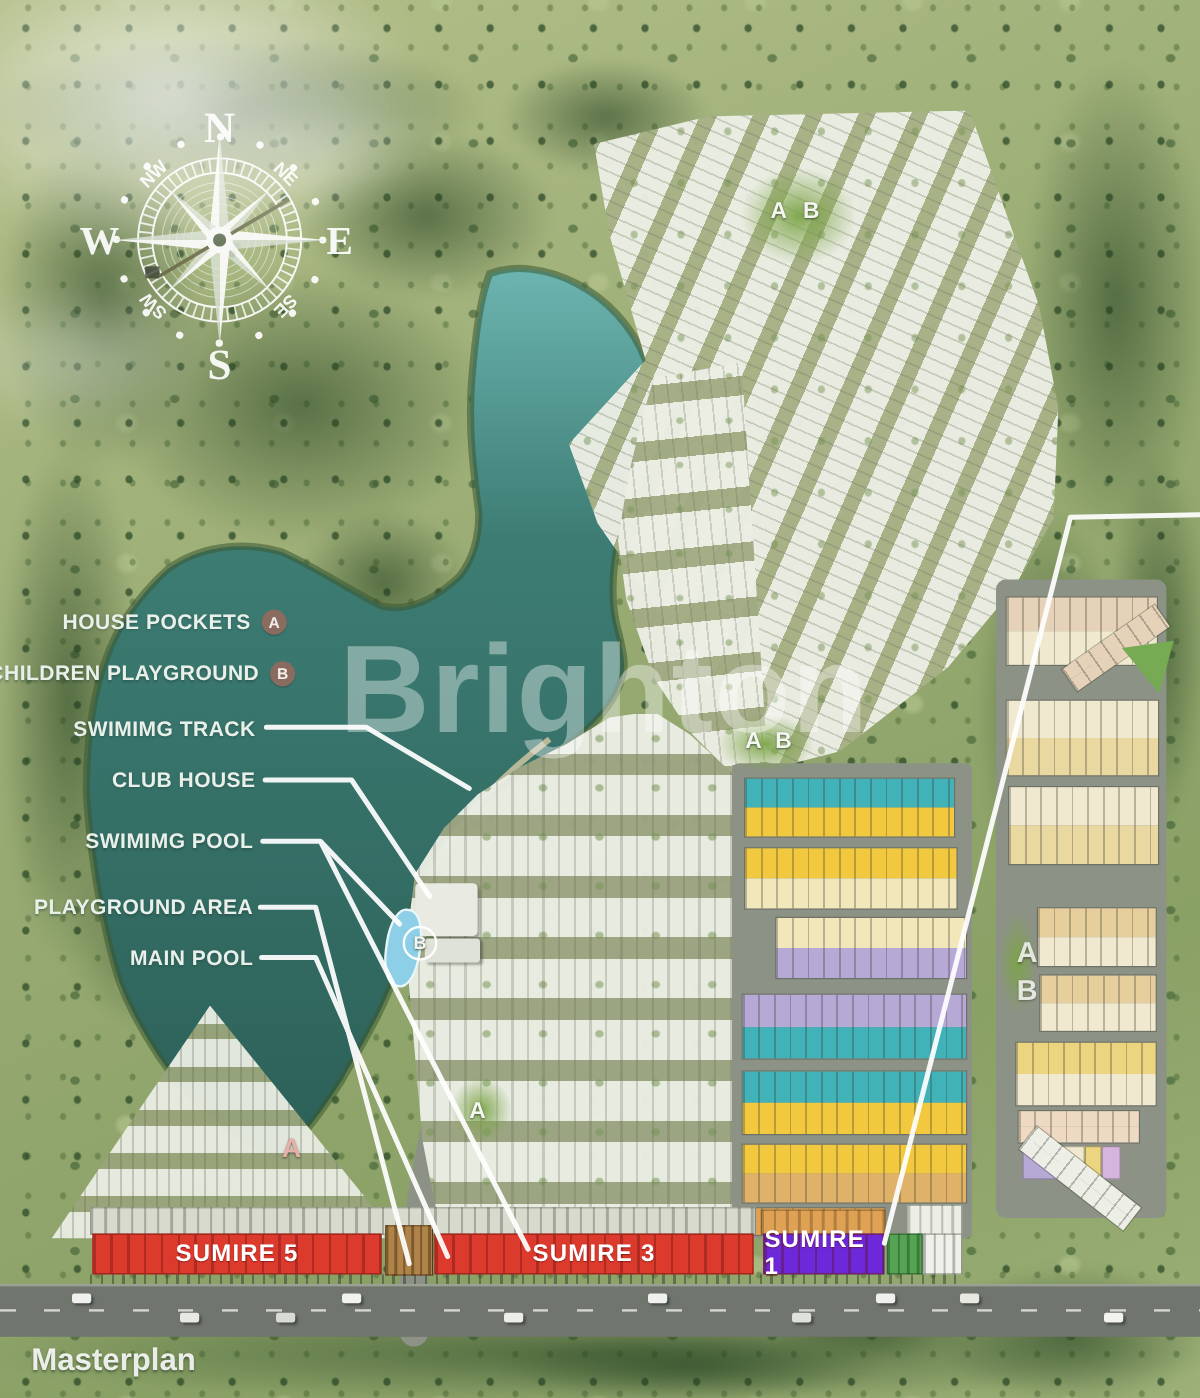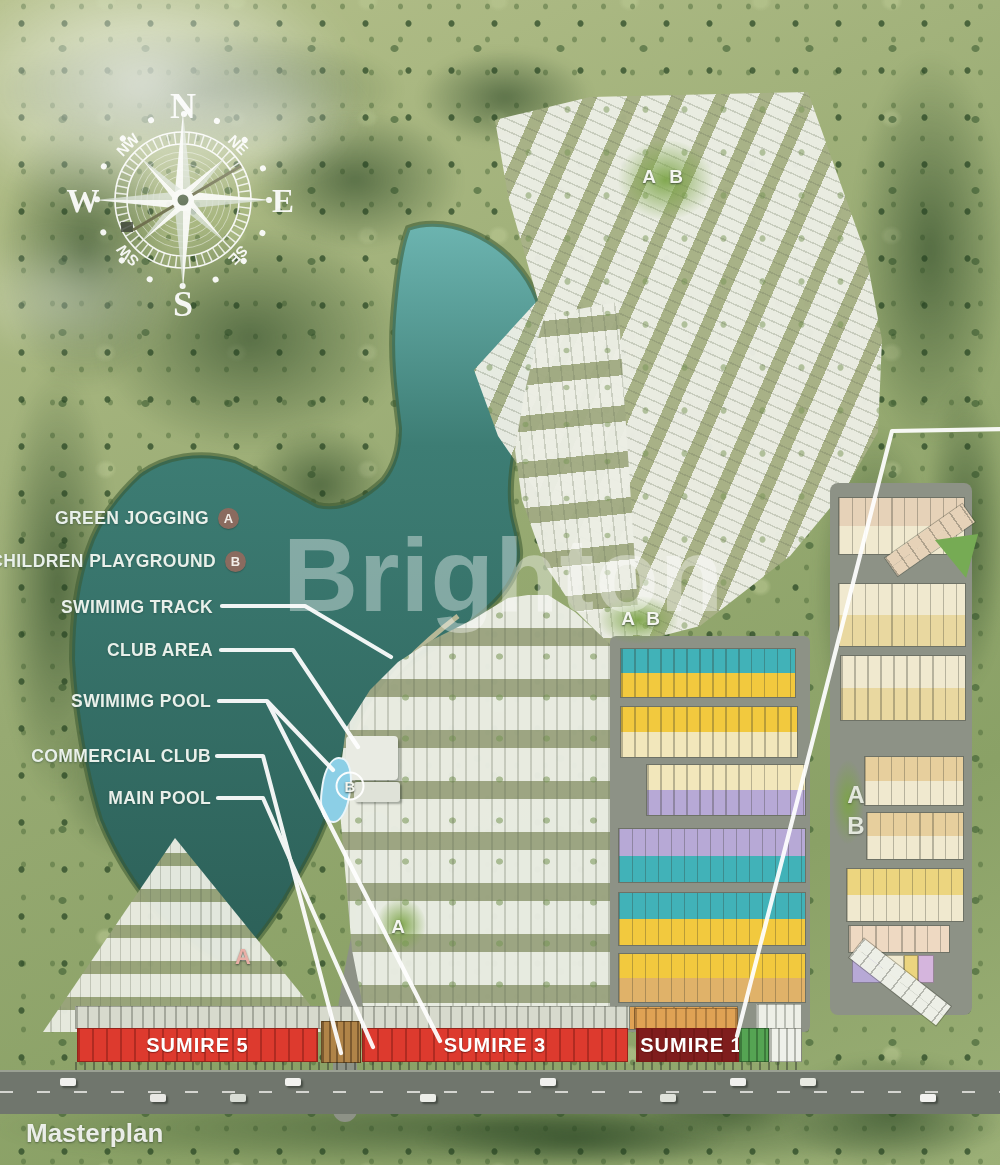--- a/index.html
+++ b/index.html
@@ -252,21 +252,21 @@
   <div class="abs" style="left:321px;top:1021px;width:40px;height:42px;background:#b08448;
        border:1px solid rgba(60,40,15,.6);box-sizing:border-box;
        background-image:repeating-linear-gradient(90deg, rgba(60,40,15,.45) 0 2px, transparent 2px 7px)"></div>
   <div id="banners">
       <div class="banner" style="left: 77px; top: 1028px; width: 241px; background: rgb(221, 58, 46);">
         <span>SUMIRE 5</span>
       </div>
       <div class="banner" style="left: 362px; top: 1028px; width: 266px; background: rgb(221, 58, 46);">
         <span>SUMIRE 3</span>
       </div>
-      <div class="banner" style="left: 636px; top: 1028px; width: 111px; background: #7f1d1d;">
+      <div class="banner" style="left: 636px; top: 1028px; width: 101px; background: #6d28d9;">
         <span>SUMIRE 1</span>
       </div>
     </div>
   <div class="abs" style="left:739px;top:1028px;width:30px;height:34px;background:#55a453;
        border:1px solid rgba(30,70,30,.6);box-sizing:border-box;
        background-image:repeating-linear-gradient(90deg, rgba(25,60,25,.4) 0 2px, transparent 2px 8px)"></div>
   <div class="abs" style="left:769px;top:1028px;width:33px;height:34px;background:#eff1ea;
        border:1px solid rgba(70,75,65,.45);box-sizing:border-box;
        background-image:repeating-linear-gradient(90deg, rgba(70,75,65,.35) 0 2px, transparent 2px 8px)"></div>
   <div class="shopshadow" style="left:75px;top:1062px;width:727px;height:13px;"></div>
@@ -344,38 +344,38 @@
   </svg>
 
   <div id="clouds">
       <div class="cloud" style="left: -70px; top: -50px; width: 430px; height: 270px; opacity: 0.85;"></div>
       <div class="cloud" style="left: -50px; top: 235px; width: 230px; height: 125px; opacity: 0.4;"></div>
       <div class="cloud" style="left: 150px; top: 60px; width: 220px; height: 120px; opacity: 0.35;"></div>
     </div>
 
   <div id="legend">
       <div class="legend-item" style="top: 518px; right: 761px;">
-        <span class="legend-label">GREEN JOGGING</span>
+        <span class="legend-label">HOUSE POCKETS</span>
         <span class="legend-badge" style="background: rgb(138, 107, 95);">A</span>
       </div>
       <div class="legend-item" style="top: 561px; right: 754px;">
         <span class="legend-label">CHILDREN PLAYGROUND</span>
         <span class="legend-badge" style="background: rgb(138, 107, 95);">B</span>
       </div>
       <div class="legend-item" style="top: 607px; right: 787px;">
         <span class="legend-label">SWIMIMG TRACK</span>
       </div>
       <div class="legend-item" style="top: 650px; right: 787px;">
-        <span class="legend-label">CLUB AREA</span>
+        <span class="legend-label">CLUB HOUSE</span>
       </div>
       <div class="legend-item" style="top: 701px; right: 789px;">
         <span class="legend-label">SWIMIMG POOL</span>
       </div>
       <div class="legend-item" style="top: 756px; right: 789px;">
-        <span class="legend-label">COMMERCIAL CLUB</span>
+        <span class="legend-label">PLAYGROUND AREA</span>
       </div>
       <div class="legend-item" style="top: 798px; right: 789px;">
         <span class="legend-label">MAIN POOL</span>
       </div>
     </div>
   <div id="markers">
       <div class="marker" style="left: 649px; top: 176px;">A</div>
       <div class="marker" style="left: 676px; top: 176px;">B</div>
       <div class="marker" style="left: 628px; top: 618px;">A</div>
       <div class="marker" style="left: 653px; top: 618px;">B</div>

